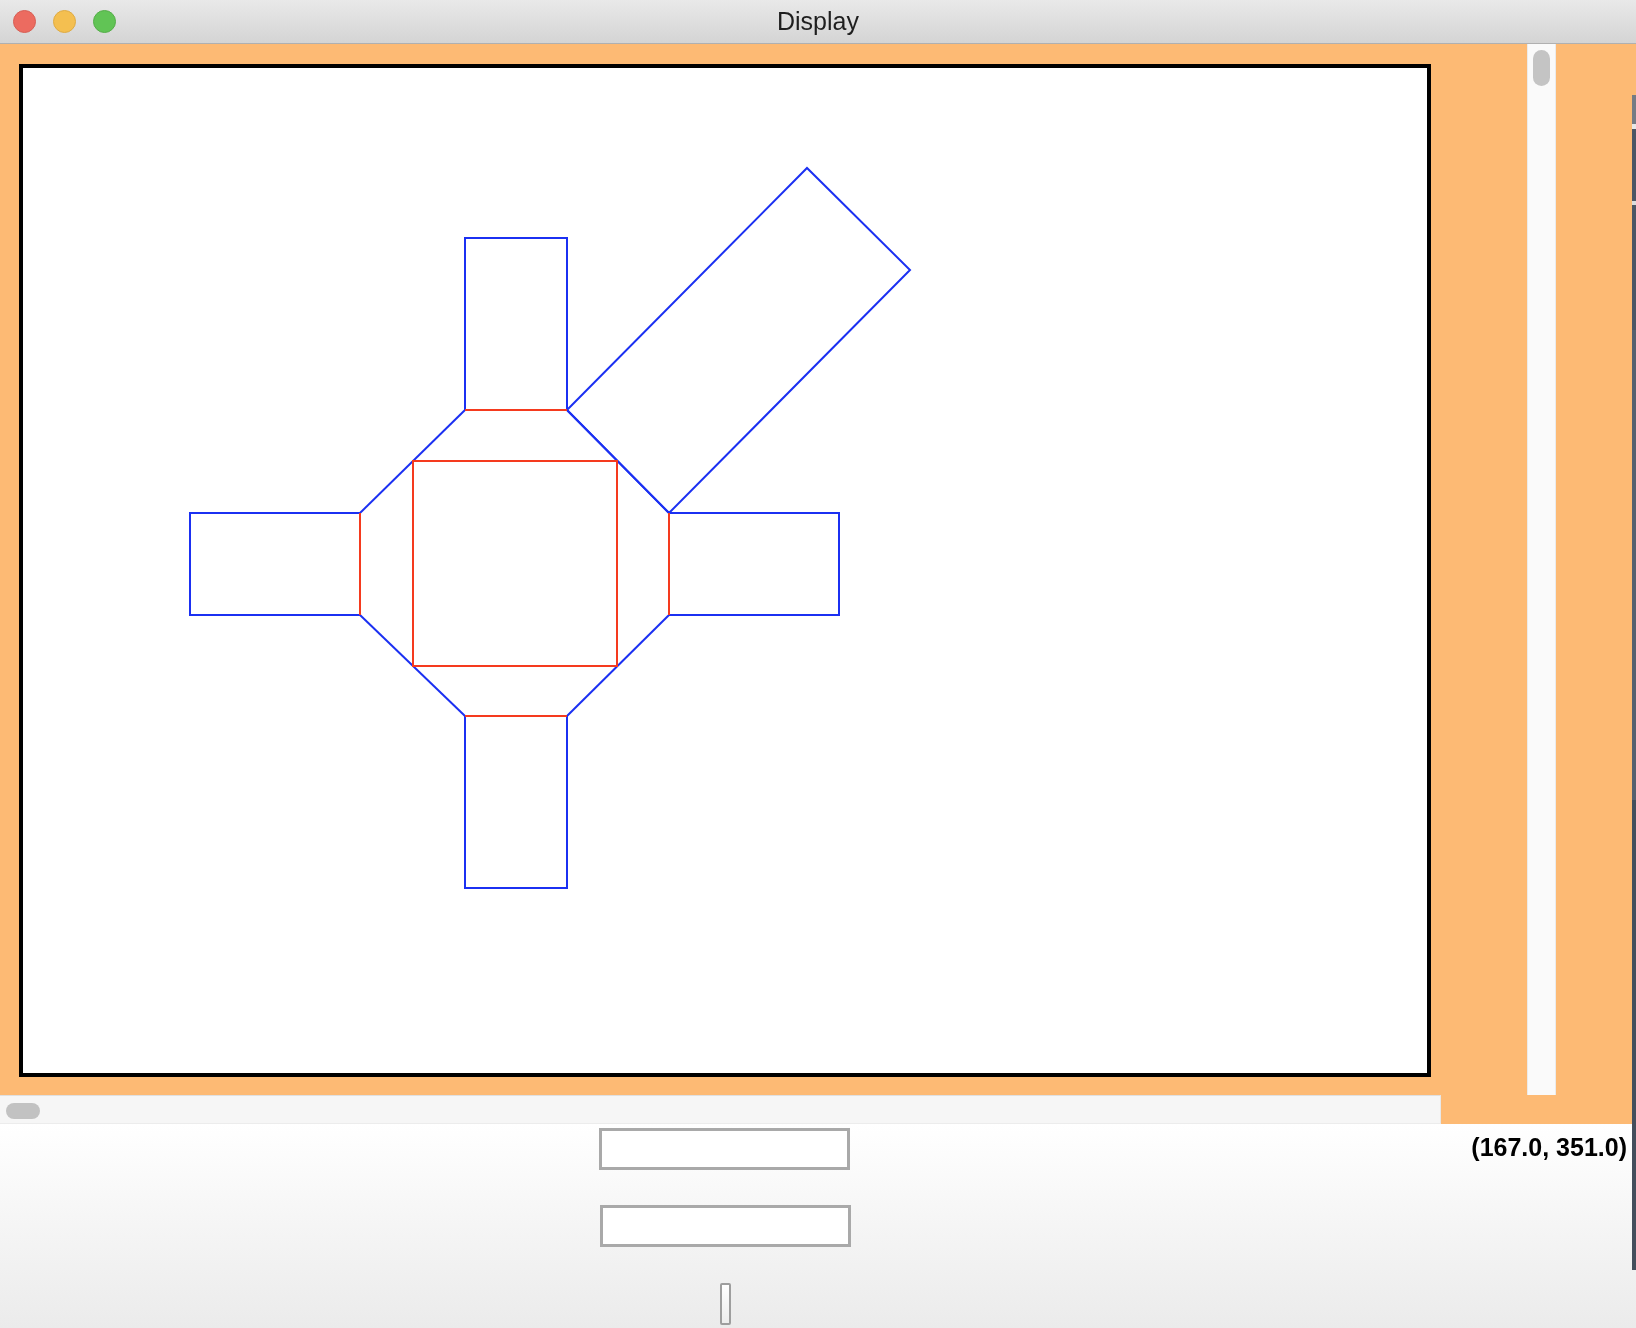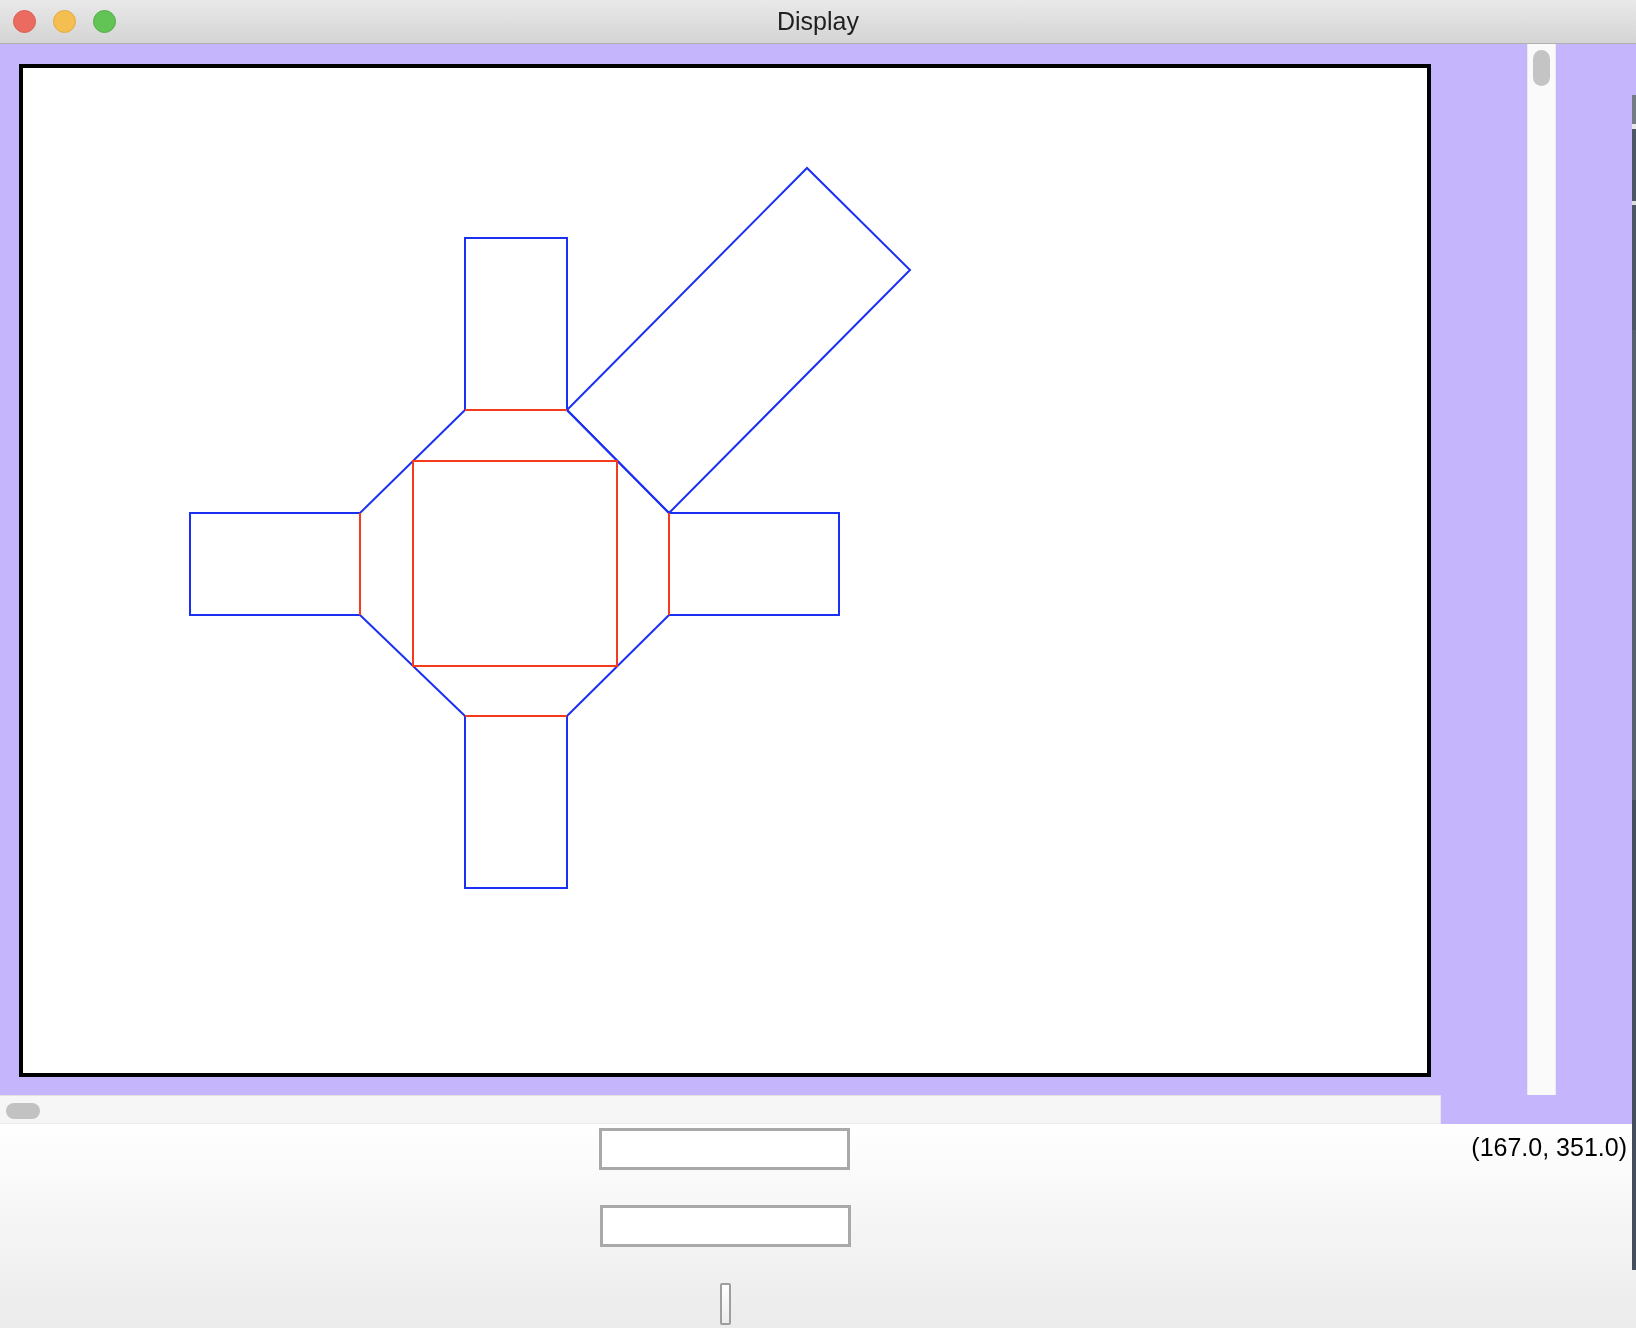--- a/index.html
+++ b/index.html
@@ -1,18 +1,18 @@
 <!DOCTYPE html>
 <html><head>
 <meta charset="utf-8">
 <style>
   * { margin: 0; padding: 0; box-sizing: border-box; }
   html,body { width: 1636px; height: 1328px; overflow: hidden;
     font-family: "Liberation Sans", sans-serif; background: #ffffff; }
-  #stage { position: relative; width: 1636px; height: 1328px; background: #c4b5fd; }
+  #stage { position: relative; width: 1636px; height: 1328px; background: #fdba74; }
 
   
   .titlebar { position: absolute; left: 0; top: 0; width: 1636px; height: 44px;
     background: linear-gradient(#e9e9e9, #d4d4d4);
     border-bottom: 1px solid #b0b0b0; }
   .title { position: absolute; left: 0; top: 7px; width: 100%; text-align: center;
     font-size: 25px; font-weight: 500; color: #1f1f1f; }
   .tl { position: absolute; top: 10px; width: 23px; height: 23px; border-radius: 50%; }
   .tl.red    { left: 13px;  background: #ec6b60; border: 1px solid #d75f55; }
   .tl.yellow { left: 53px;  background: #f4bf50; border: 1px solid #dfab43; }
@@ -42,21 +42,21 @@
 
   
   .entry { position: absolute; width: 251px; height: 42px; background: #ffffff;
     border: 3px solid #a9a9a9; font-size: 22px; padding: 0 6px; color: #000;
     outline: none; }
   .entry1 { left: 599px; top: 1128px; }
   .entry2 { left: 600px; top: 1205px; }
 
   
   .readout { position: absolute; top: 1133px; right: 9px; font-size: 25px;
-    color: #000000; text-align: right; }
+    color: #000000; text-align: right; font-weight: bold; }
 
   
   .slider-handle { position: absolute; left: 720px; top: 1283px; width: 11px; height: 42px;
     background: linear-gradient(#ffffff, #ededed); border: 2px solid #9e9e9e;
     border-radius: 2px; }
 
   
   .edge-sliver { position: absolute; left: 1632px; top: 95px; width: 4px; height: 1175px;
     background: linear-gradient(#757b84 0 2.5%, #e8e8e8 2.5% 2.9%, #4c5664 2.9% 9%,
       #dcdcdc 9% 9.4%, #4c5664 9.4% 20%, #56606e 20% 60%, #444e5c 60% 100%); }

